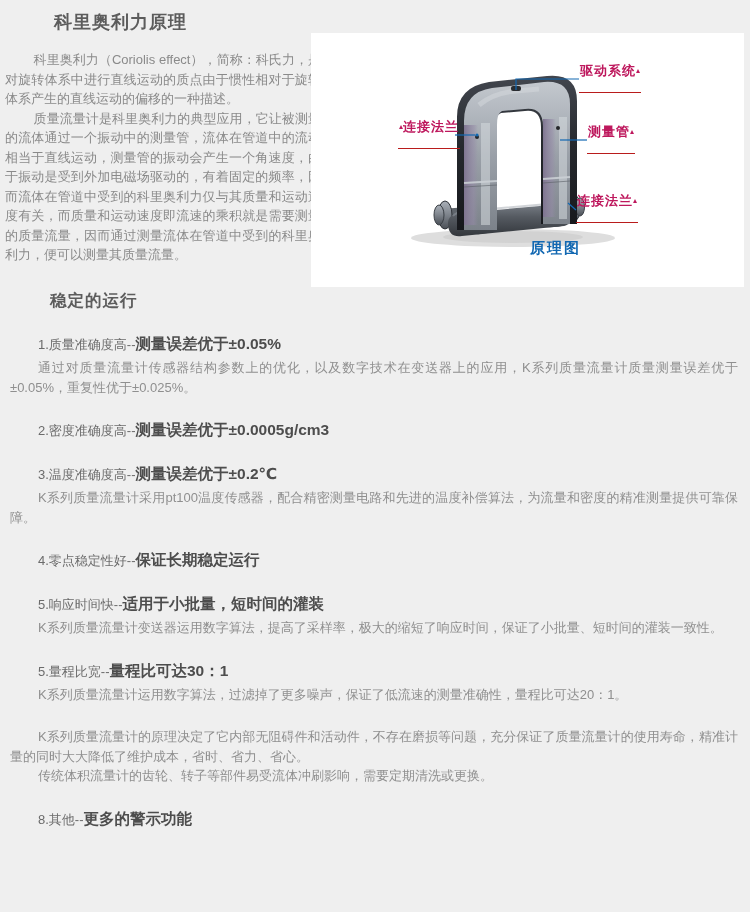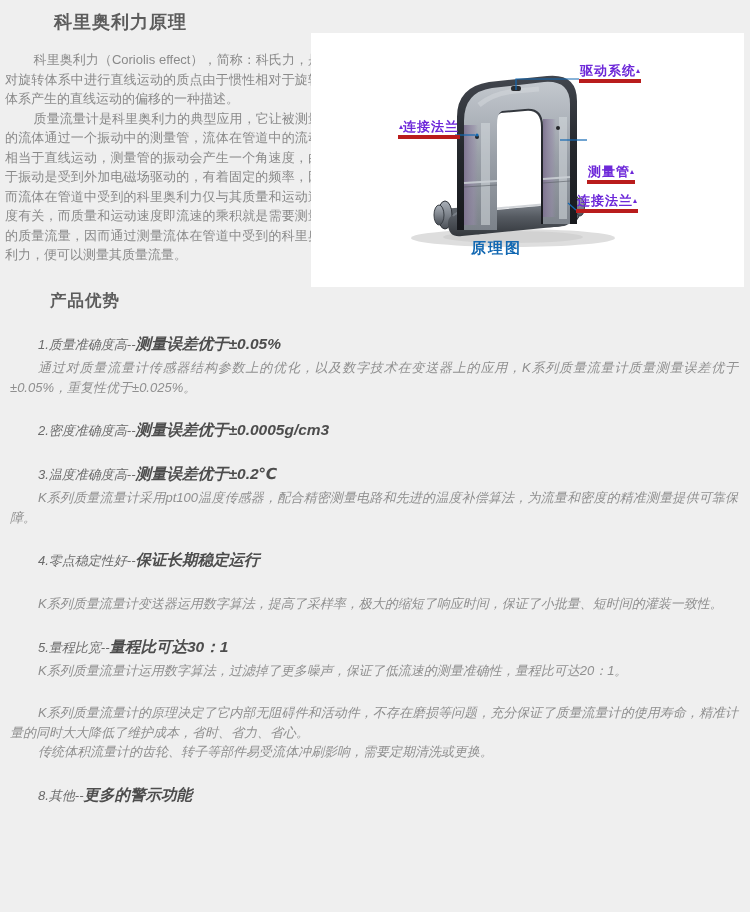--- a/index.html
+++ b/index.html
@@ -19,40 +19,40 @@
     font-size:13px;line-height:19.5px;color:#8a8a8a;text-align:justify;
   }
   .intro p{margin:0;text-indent:2.2em;}
   
   .diagram-panel{
     position:absolute;left:311px;top:33px;width:433px;height:254px;
     background:#ffffff;
   }
   .diagram-panel svg{position:absolute;left:0;top:0;}
   .dlabel{
-    position:absolute;color:#6d28d9;font-size:13px;font-weight:bold;
-    line-height:15px;border-bottom:4px solid #b91c1c;padding:0 1px 1px 1px;
+    position:absolute;color:#be185d;font-size:13px;font-weight:bold;
+    line-height:15px;border-bottom:1px solid #b91c1c;padding:0 1px 14px 1px;
     white-space:nowrap;letter-spacing:1px;
   }
   .pointer{font-size:8px;vertical-align:2px;letter-spacing:0;}
   .lbl-drive{left:268px;top:30px;}
   .lbl-sampling{left:87px;top:86px;}
-  .lbl-tube{left:276px;top:91px;margin-top:40px;}
+  .lbl-tube{left:276px;top:91px;}
   .lbl-flange{left:265px;top:160px;}
   .caption{
-    position:absolute;left:160px;top:206px;width:110px;text-align:left;
+    position:absolute;left:160px;top:206px;width:110px;text-align:right;
     color:#1268b2;font-size:15px;font-weight:bold;letter-spacing:2px;
   }
   
   .adv-section{padding:2px 12px 0 10px;}
   .adv-title{
     font-size:16.5px;font-weight:bold;color:#5c5c5c;
     margin:0 0 22px 40px;letter-spacing:1px;
   }
-  .adv-item{margin:8px 0 23px 0;font-style:italic;}
+  .adv-item{margin:8px 0 23px 0;}
   .adv-head{text-indent:28px;line-height:20px;margin:0 0 3px 0;}
   .adv-prefix{font-size:13px;color:#6b6b6b;}
   .adv-bold{font-size:15.5px;font-weight:bold;color:#4d4d4d;}
   .adv-desc{
     margin:0;font-size:13px;line-height:19.5px;color:#8f8f8f;
     text-indent:28px;text-align:justify;
   }
 </style>
 </head>
 <body>
@@ -152,37 +152,38 @@
 
     <div class="dlabel lbl-drive"><span>驱动系统</span><span class="pointer">▴</span></div>
     <div class="dlabel lbl-sampling"><span class="pointer">▴</span><span>连接法兰</span></div>
     <div class="dlabel lbl-tube"><span>测量管</span><span class="pointer">▴</span></div>
     <div class="dlabel lbl-flange"><span>连接法兰</span><span class="pointer">▴</span></div>
     <div class="caption">原理图</div>
   </div>
 </div>
 
 <div class="adv-section">
-  <div class="adv-title">产品优势</div>
+  <div class="adv-title">稳定的运行</div>
   <div>
       <div class="adv-item">
         <div class="adv-head"><span class="adv-prefix">1.质量准确度高--</span><span class="adv-bold">测量误差优于±0.05%</span></div>
         <p class="adv-desc">通过对质量流量计传感器结构参数上的优化，以及数字技术在变送器上的应用，K系列质量流量计质量测量误差优于±0.05%，重复性优于±0.025%。</p>
       </div>
       <div class="adv-item">
         <div class="adv-head"><span class="adv-prefix">2.密度准确度高--</span><span class="adv-bold">测量误差优于±0.0005g/cm3</span></div>
       </div>
       <div class="adv-item">
         <div class="adv-head"><span class="adv-prefix">3.温度准确度高--</span><span class="adv-bold">测量误差优于±0.2℃</span></div>
         <p class="adv-desc">K系列质量流量计采用pt100温度传感器，配合精密测量电路和先进的温度补偿算法，为流量和密度的精准测量提供可靠保障。</p>
       </div>
       <div class="adv-item">
         <div class="adv-head"><span class="adv-prefix">4.零点稳定性好--</span><span class="adv-bold">保证长期稳定运行</span></div>
       </div>
       <div class="adv-item">
+        <div class="adv-head"><span class="adv-prefix">5.响应时间快--</span><span class="adv-bold">适用于小批量，短时间的灌装</span></div>
         <p class="adv-desc">K系列质量流量计变送器运用数字算法，提高了采样率，极大的缩短了响应时间，保证了小批量、短时间的灌装一致性。</p>
       </div>
       <div class="adv-item">
         <div class="adv-head"><span class="adv-prefix">5.量程比宽--</span><span class="adv-bold">量程比可达30：1</span></div>
         <p class="adv-desc">K系列质量流量计运用数字算法，过滤掉了更多噪声，保证了低流速的测量准确性，量程比可达20：1。</p>
       </div>
       <div class="adv-item">
         <p class="adv-desc">K系列质量流量计的原理决定了它内部无阻碍件和活动件，不存在磨损等问题，充分保证了质量流量计的使用寿命，精准计量的同时大大降低了维护成本，省时、省力、省心。</p>
         <p class="adv-desc">传统体积流量计的齿轮、转子等部件易受流体冲刷影响，需要定期清洗或更换。</p>
       </div>

